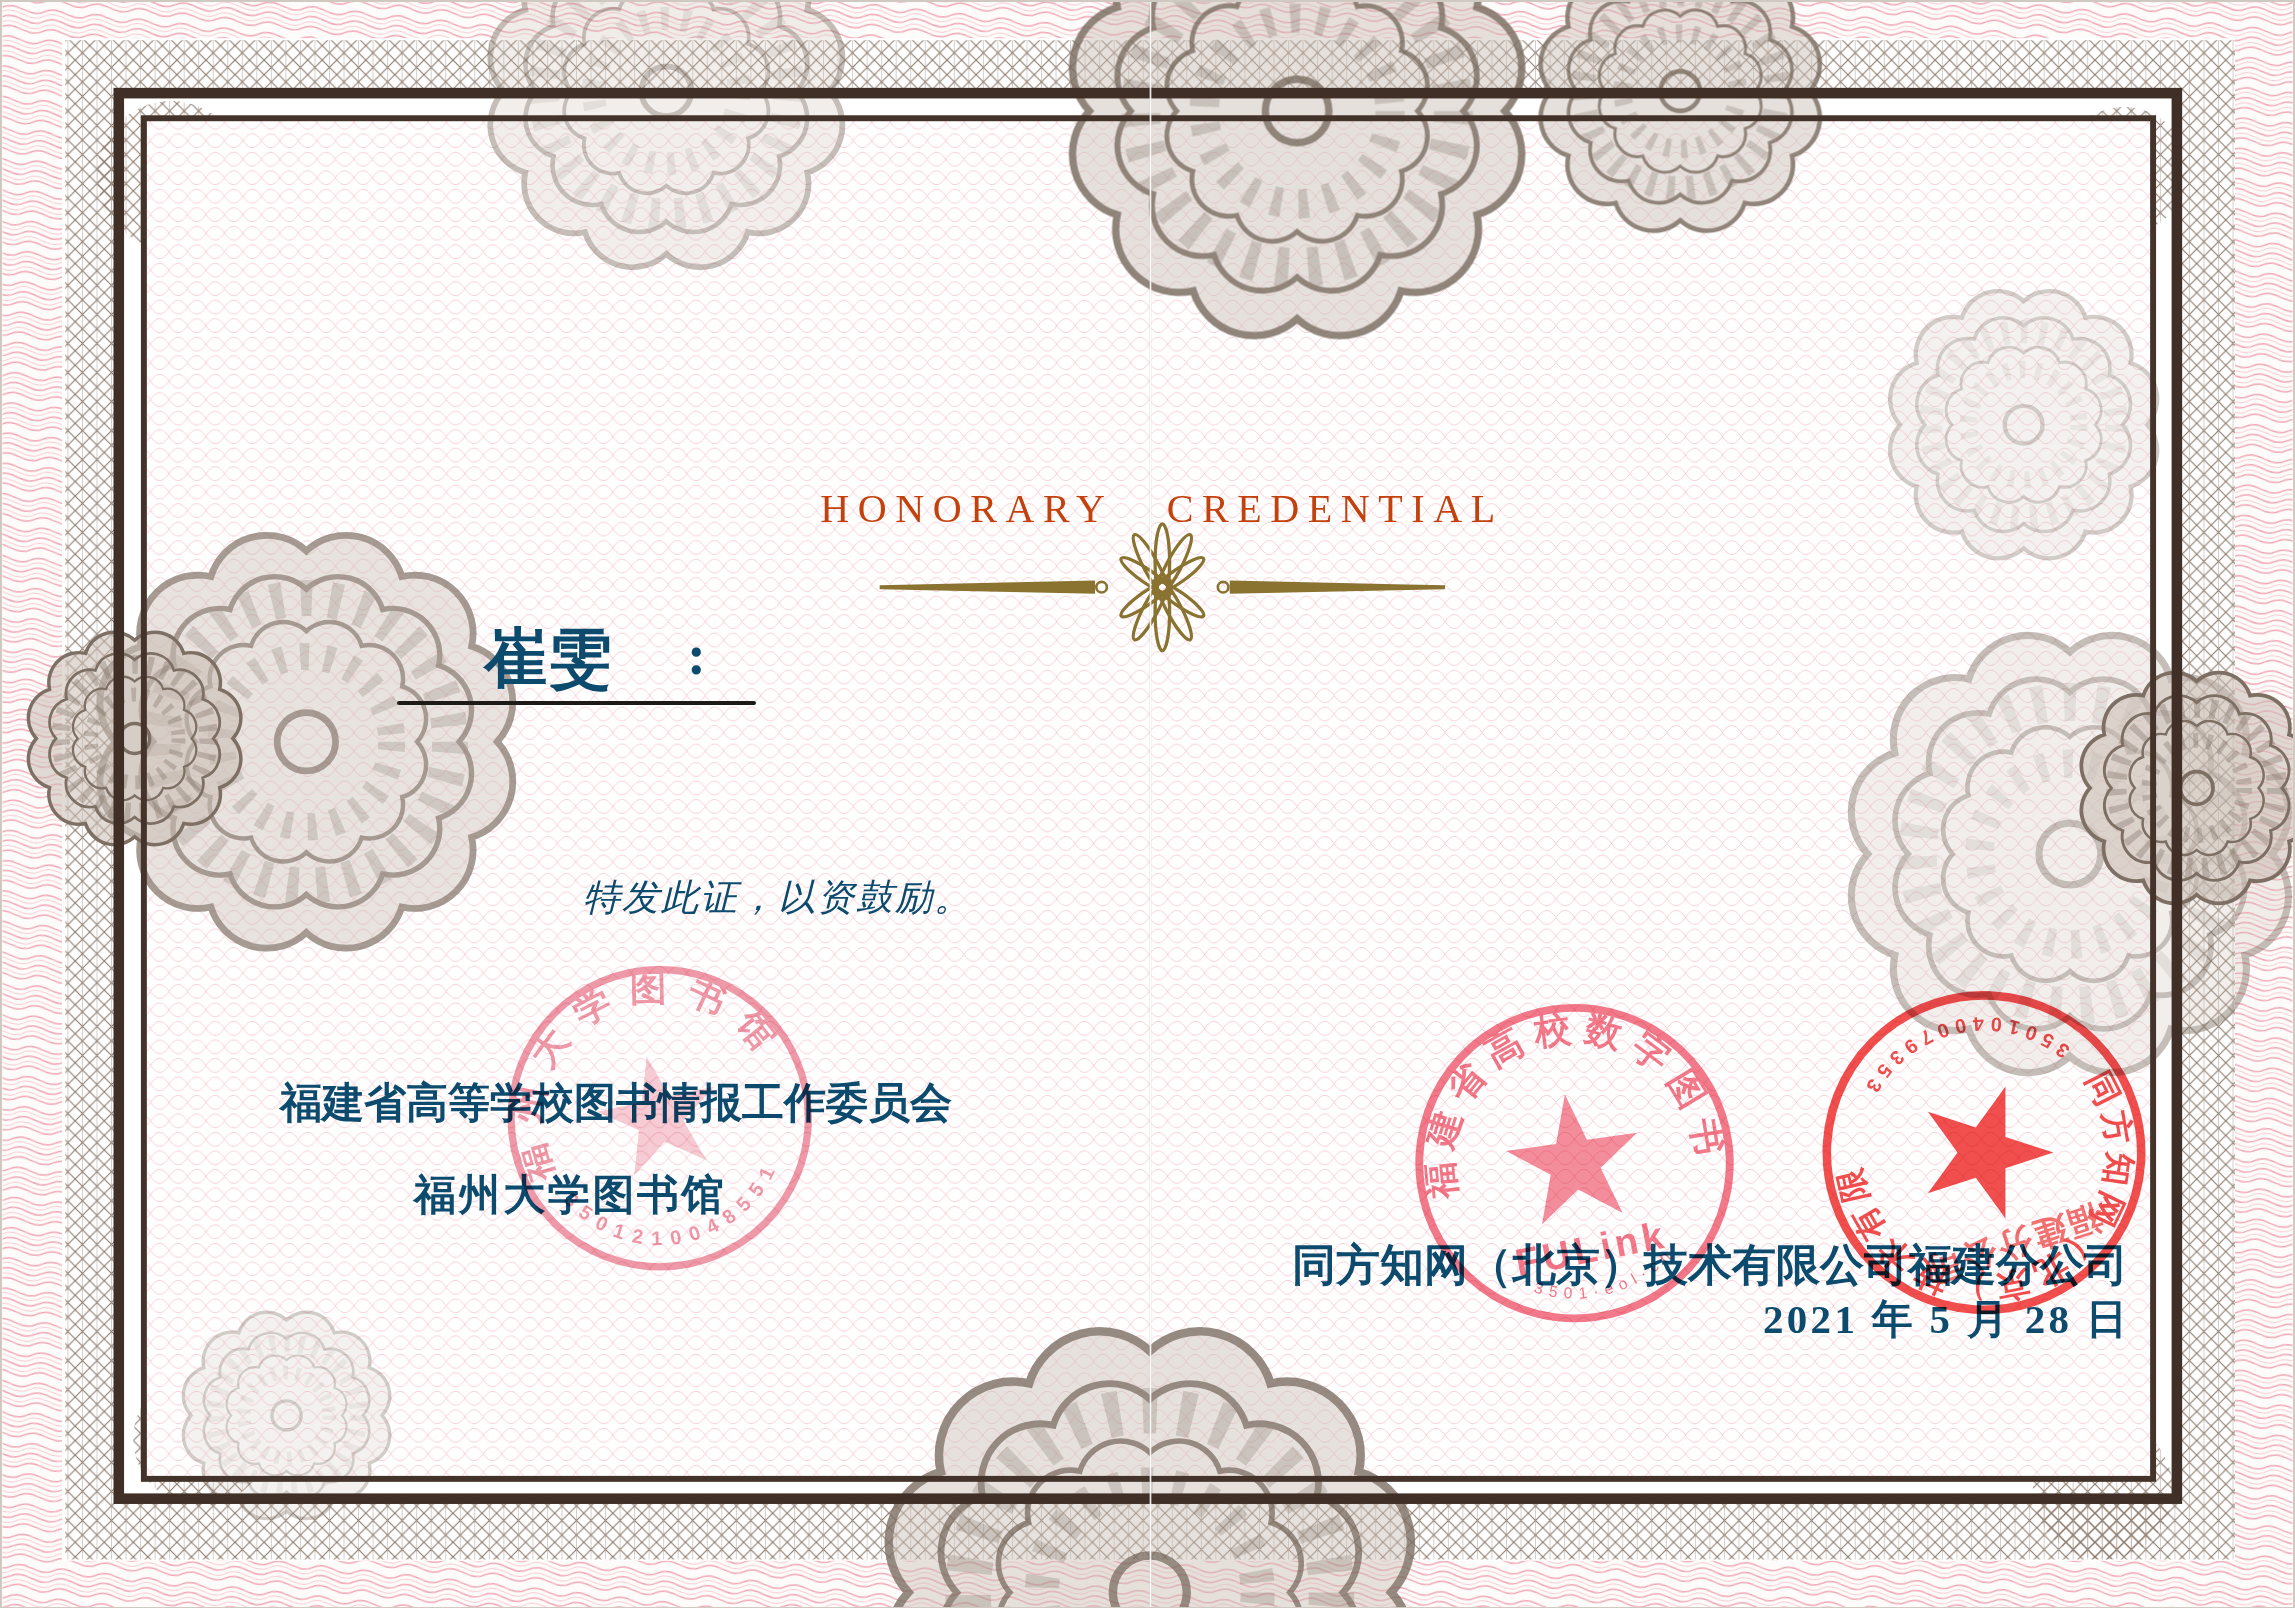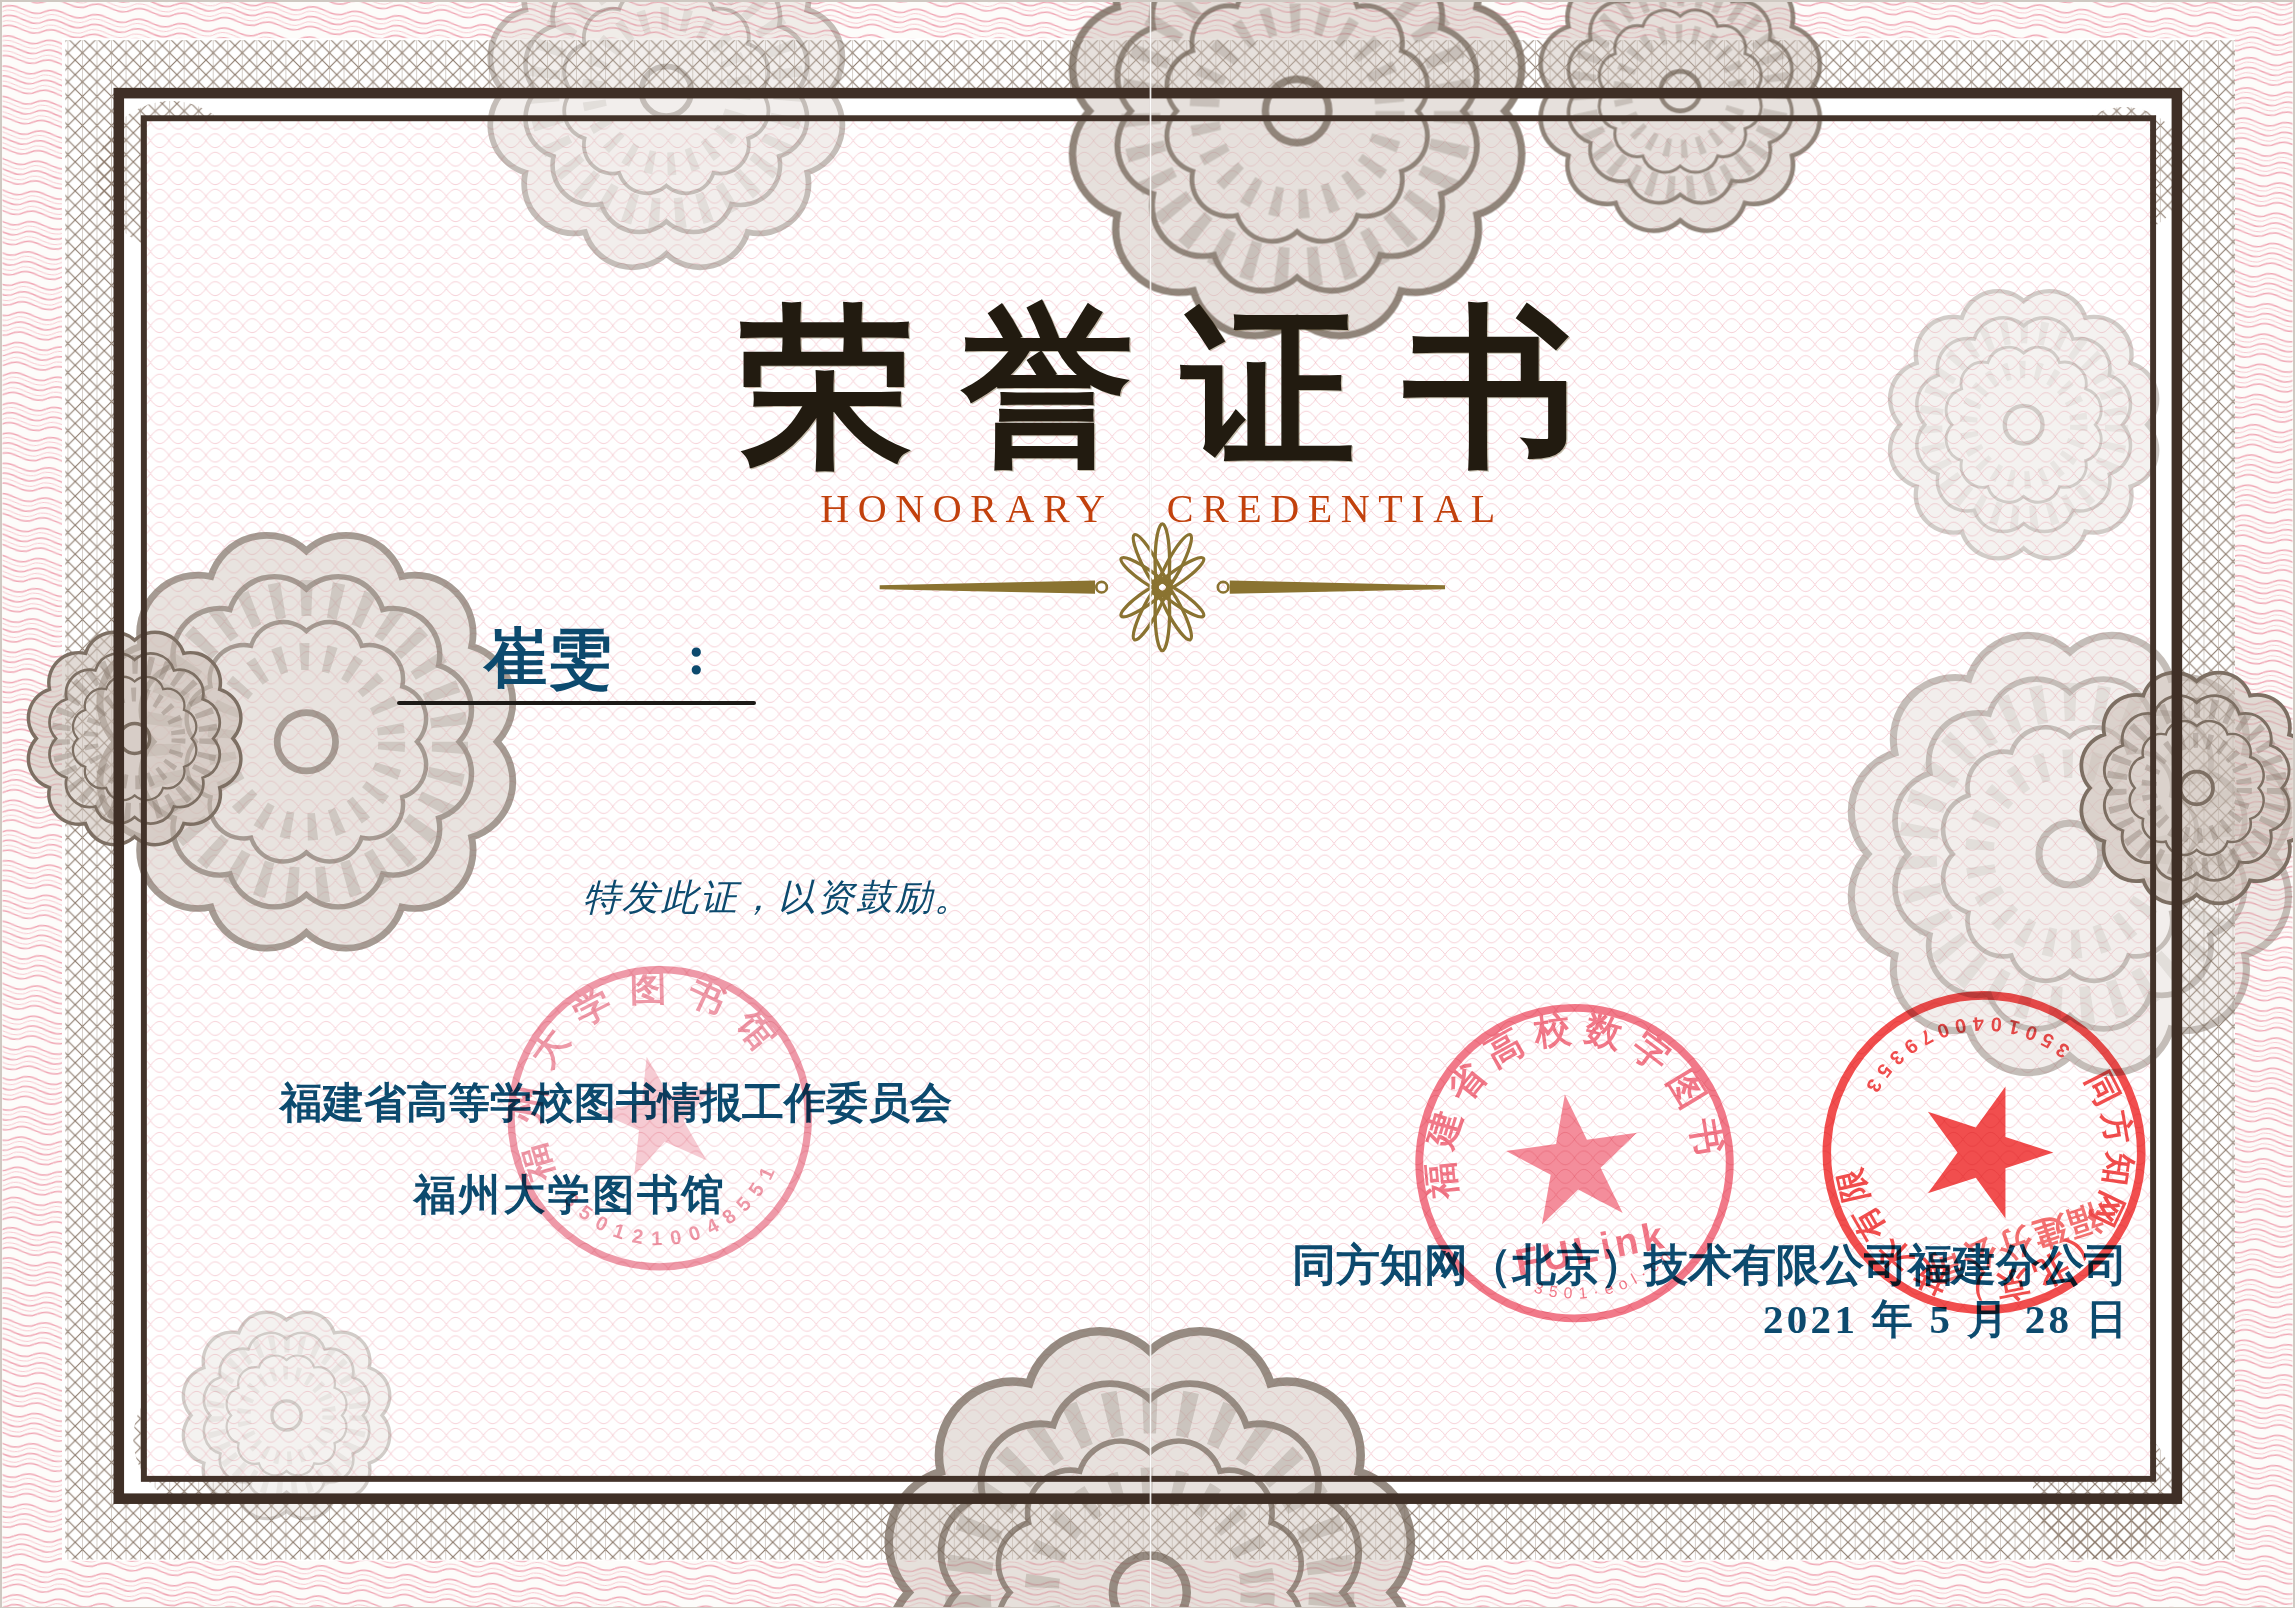--- a/index.html
+++ b/index.html
@@ -152,21 +152,20 @@
         <ellipse rx="11" ry="54" transform="rotate(152)  translate(0,-36)"></ellipse>
         <ellipse rx="11" ry="54" transform="rotate(208)  translate(0,-36)"></ellipse>
         <ellipse rx="10" ry="46" transform="rotate(125)  translate(0,-30)"></ellipse>
         <ellipse rx="10" ry="46" transform="rotate(235)  translate(0,-30)"></ellipse>
       </g>
     </g>
   </svg>
 
   <div class="fold"></div>
 
-  <div class="txt title">荣誉证书</div>
 
   <div class="txt subtitle">HONORARY CREDENTIAL</div>
 
   <div class="txt name">崔雯</div>
   <div class="txt colon">:</div>
   <div class="name-underline"></div>
 
   <div class="txt body2">特发此证，以资鼓励。</div>
 
   <div class="txt org-l1">福建省高等学校图书情报工作委员会</div>

